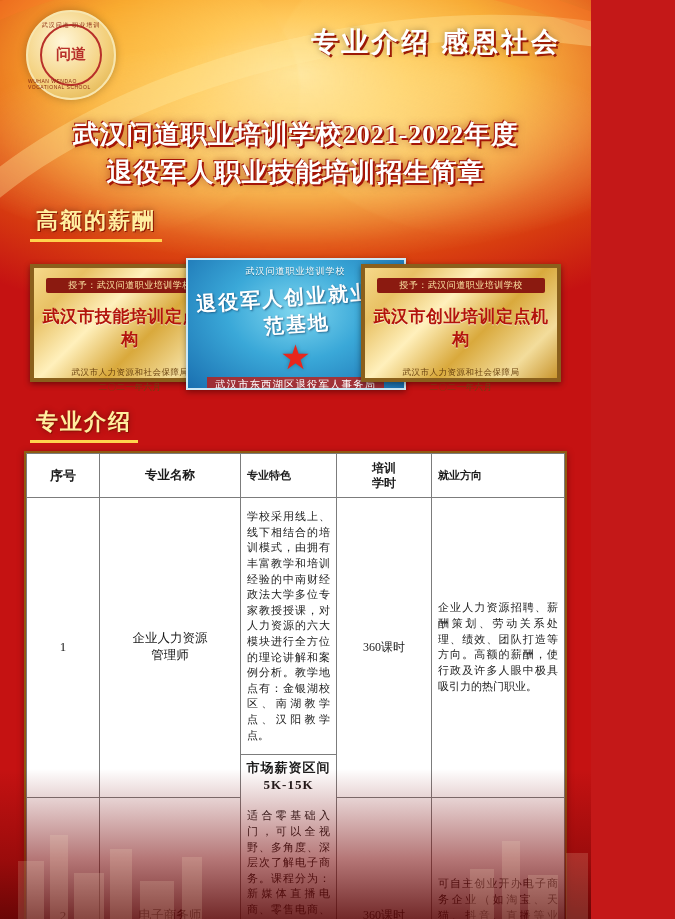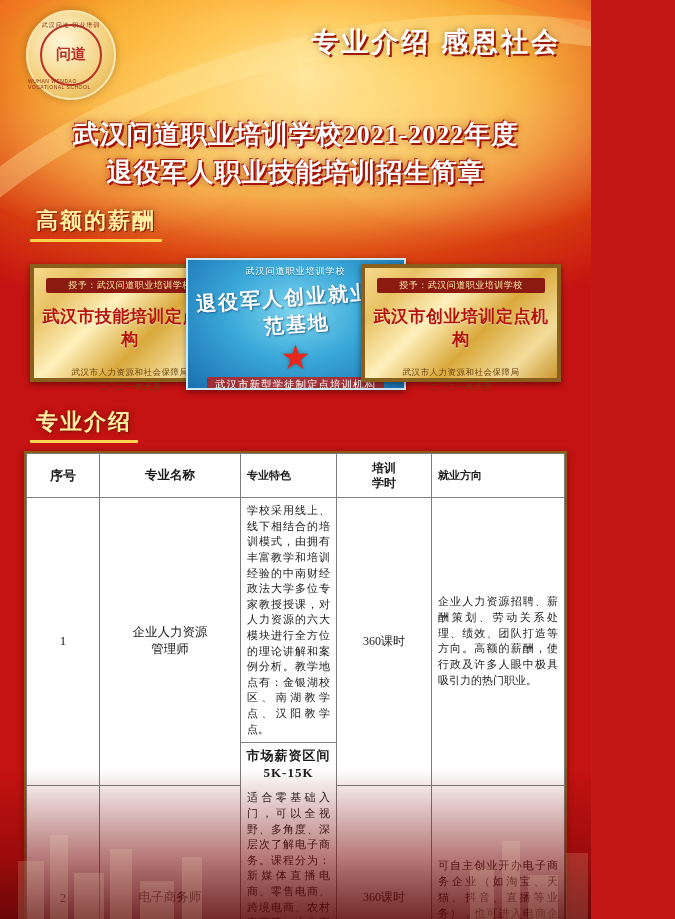--- a/index.html
+++ b/index.html
@@ -290,21 +290,21 @@
   thead th {
     font-size: 14px;
     font-weight: bold;
     text-align: center;
     background: #ffffff;
     padding: 7px 16px;
     line-height: 1.2;
   }
   .c-no { width: 40px; text-align: center; font-size: 13px; }
   .c-name { width: 108px; text-align: center; font-size: 12.5px; line-height: 1.4; }
-  .c-feat { font-size: 11px; line-height: 1.42; text-align: justify; padding: 5px 6px; }
+  .c-feat { font-size: 11px; line-height: 1.42; text-align: justify; padding: 11px 6px; }
   .c-hours { width: 62px; text-align: center; font-size: 12px; }
   .c-dir { width: 120px; font-size: 11px; line-height: 1.45; text-align: justify; padding: 11px 6px; }
   .salary {
     text-align: center;
     font-size: 13px;
     font-weight: bold;
     padding: 4px;
     letter-spacing: 1px;
   }
   .nested { border: none; }
@@ -349,21 +349,21 @@
         <div class="plaque-head">授予：武汉问道职业培训学校</div>
         <div class="plaque-main">武汉市技能培训定点机构</div>
         <div class="plaque-sub">武汉市人力资源和社会保障局</div>
         <div class="plaque-sub">二〇二一年六月</div>
       </div>
 
       <div class="plaque-center">
         <div class="pc-top">武汉问道职业培训学校</div>
         <div class="pc-main">退役军人创业就业示范基地</div>
         <div class="pc-star">★</div>
-        <div class="pc-bot">武汉市新型学徒制定点培训机构</div>
+        <div class="pc-bot">武汉市东西湖区退役军人事务局</div>
       </div>
 
       <div class="plaque right">
         <div class="plaque-head">授予：武汉问道职业培训学校</div>
         <div class="plaque-main">武汉市创业培训定点机构</div>
         <div class="plaque-sub">武汉市人力资源和社会保障局</div>
         <div class="plaque-sub">二〇二一年六月</div>
       </div>
     </div>
 

